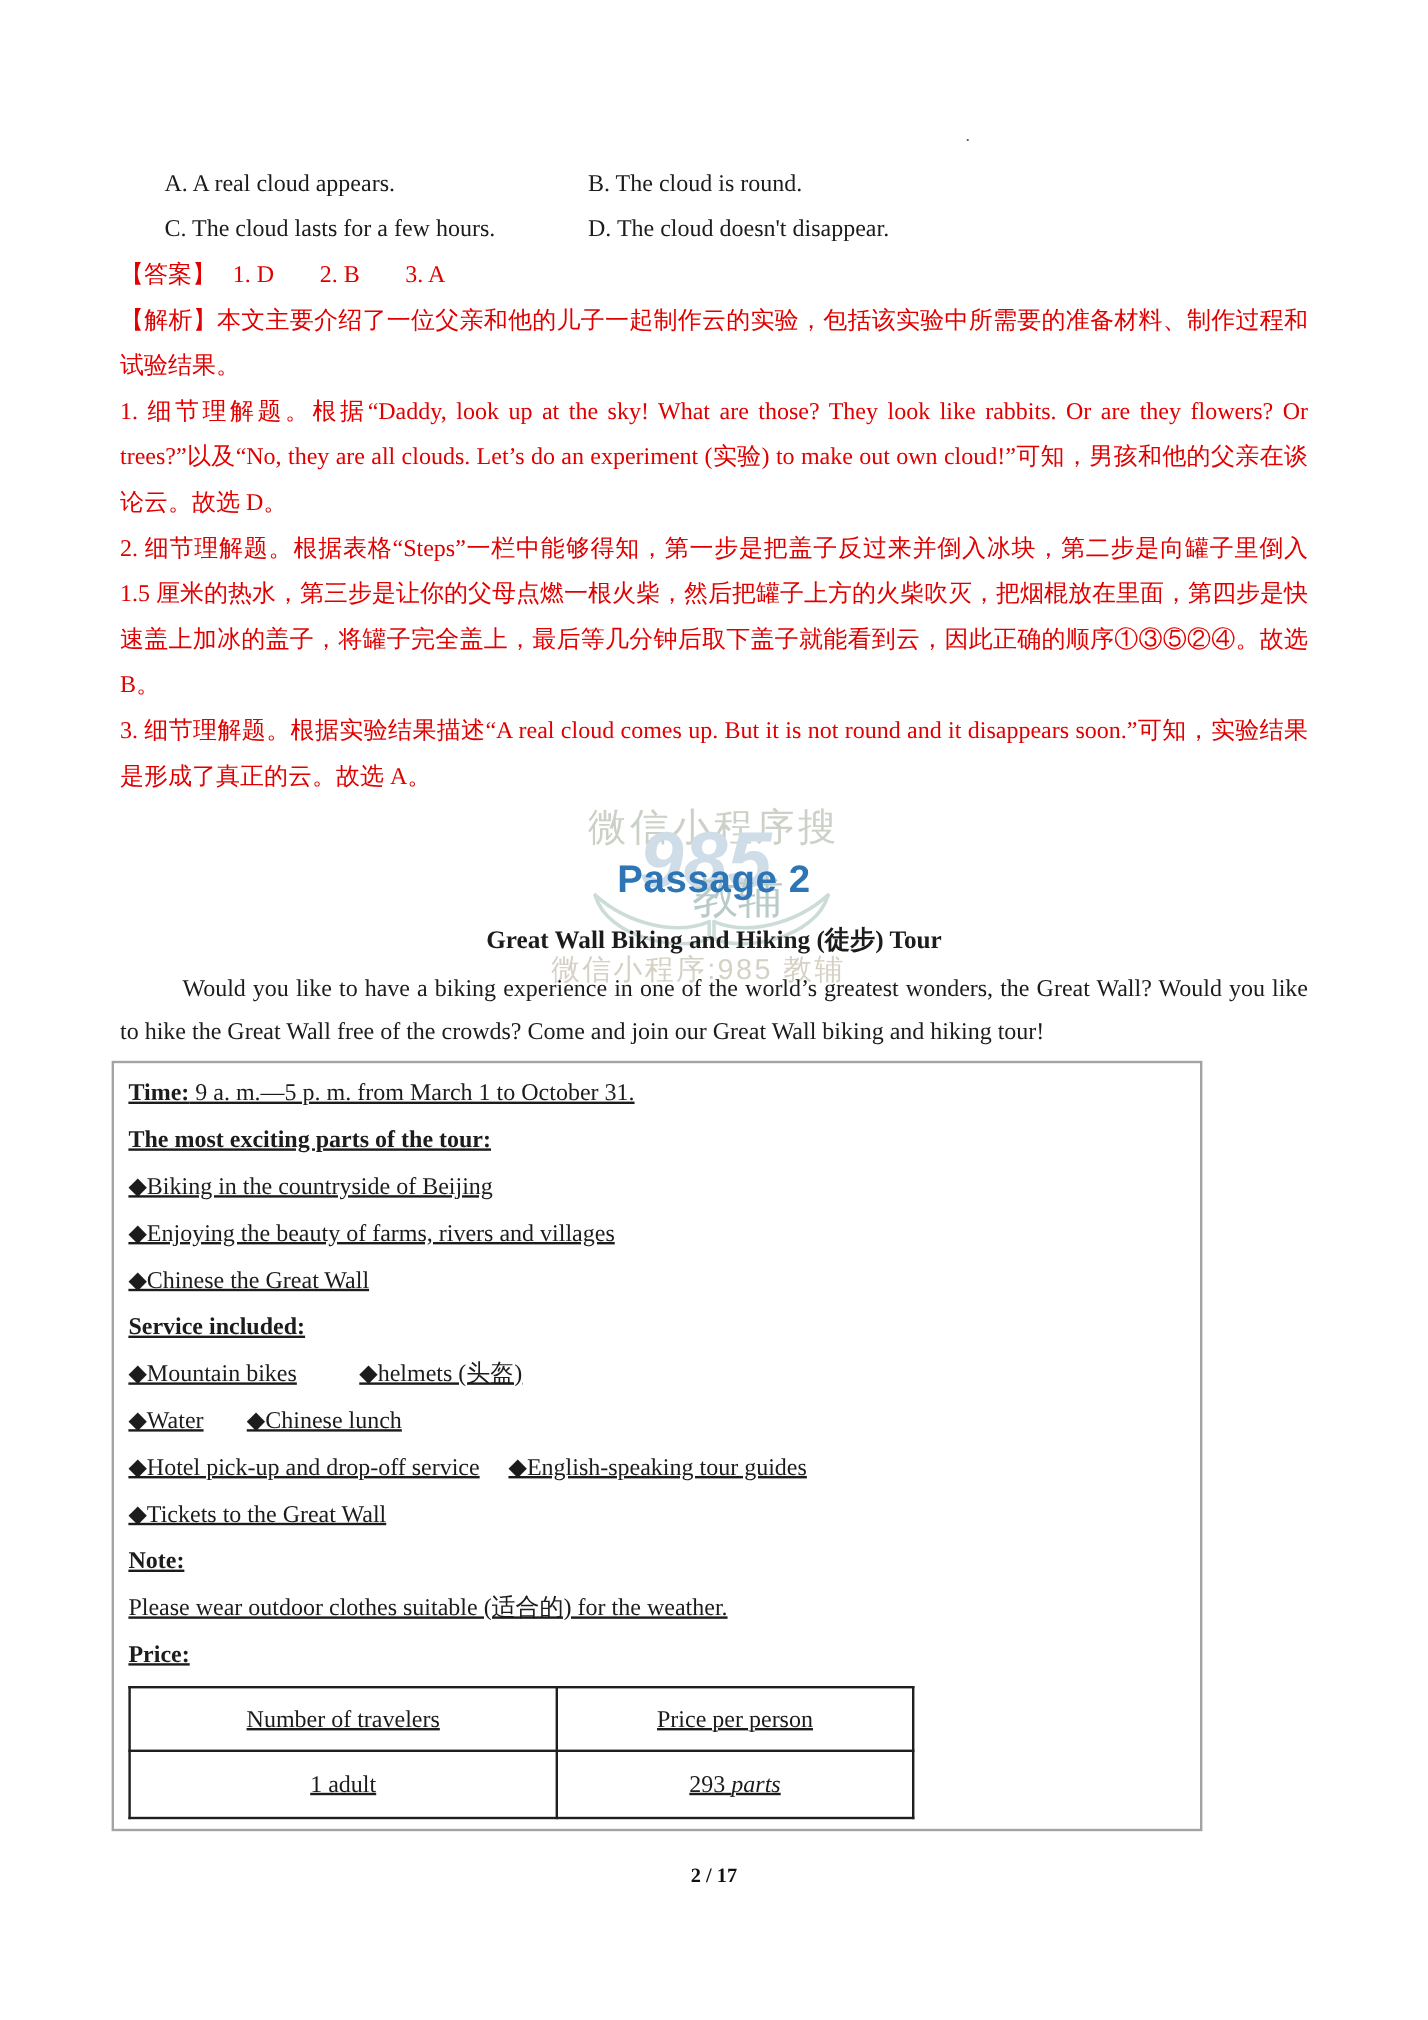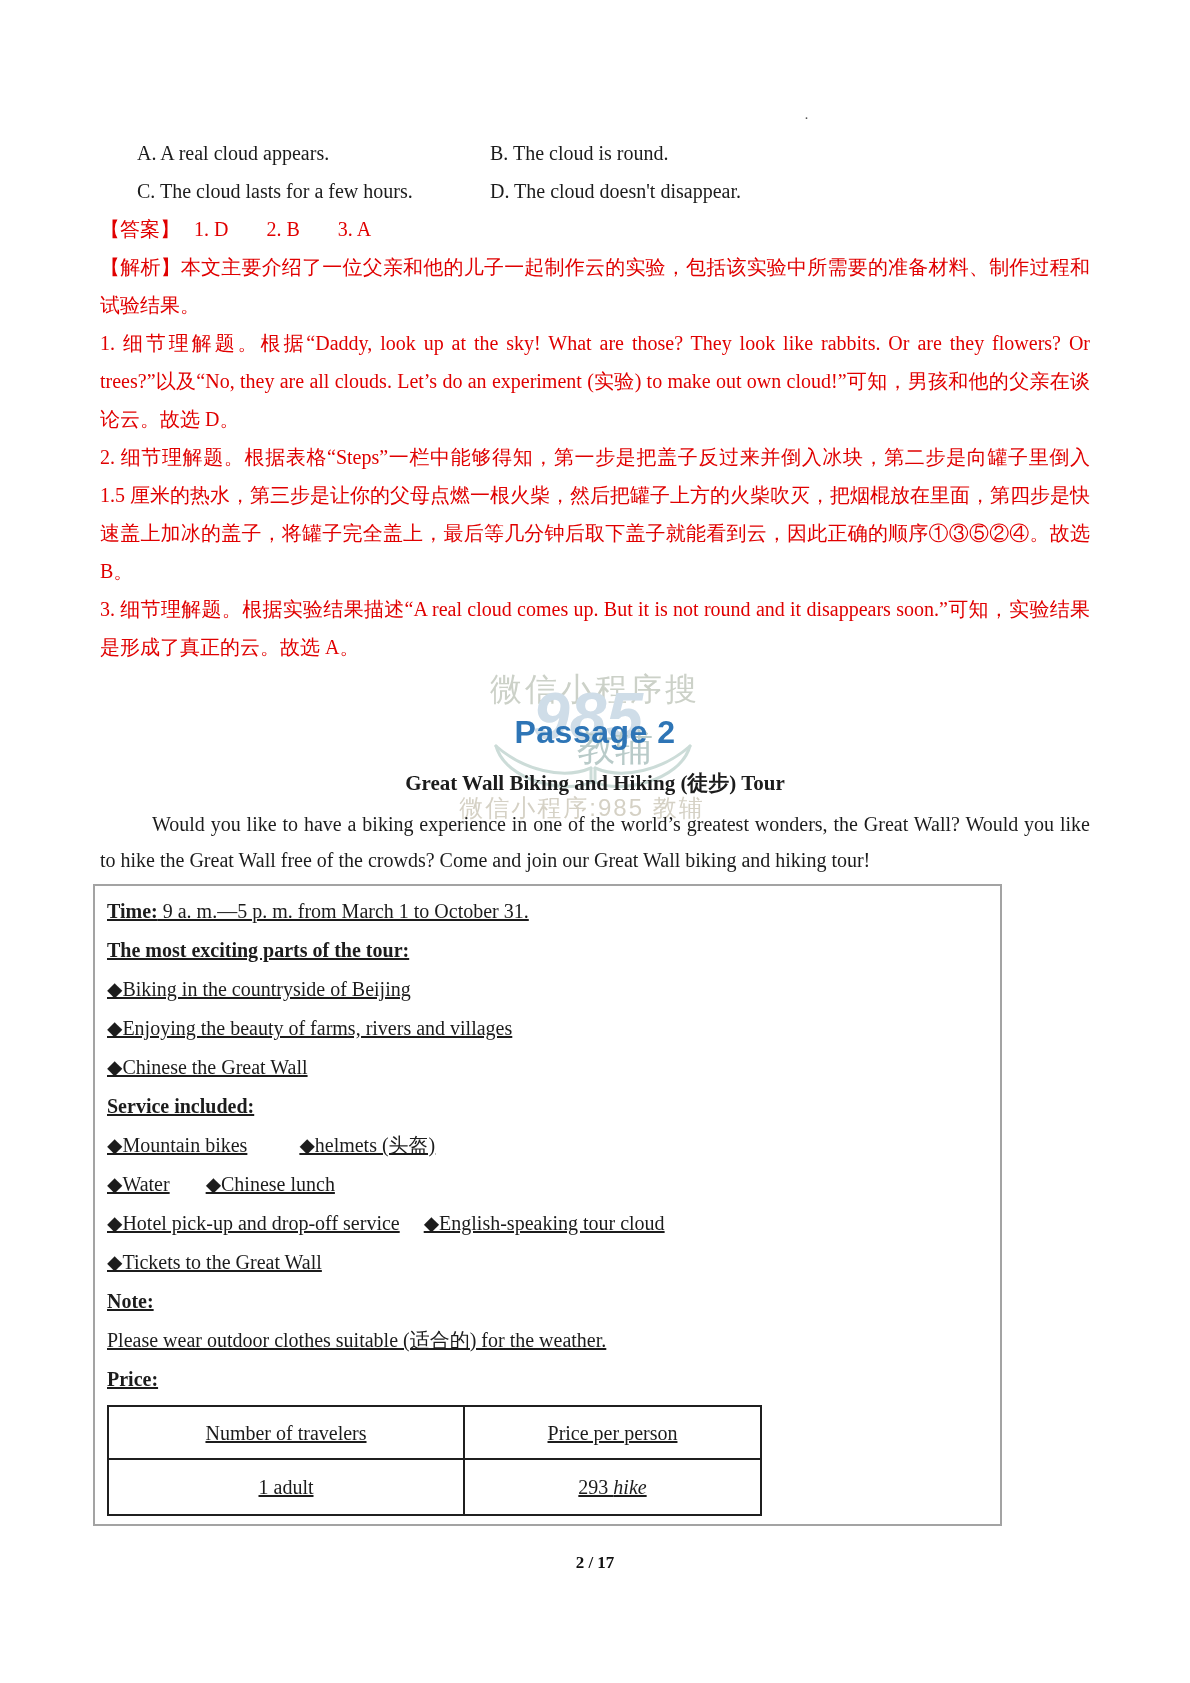--- a/index.html
+++ b/index.html
@@ -109,37 +109,37 @@
     <div class="line">◆Enjoying the beauty of farms, rivers and villages</div>
     <div class="line">◆Chinese the Great Wall</div>
     <div class="line"><b>Service included:</b></div>
     <div class="line">
       <span>◆Mountain bikes</span><span class="gap-a">◆helmets (头盔)</span>
     </div>
     <div class="line">
       <span>◆Water</span><span class="gap-b">◆Chinese lunch</span>
     </div>
     <div class="line">
-      <span>◆Hotel pick-up and drop-off service</span><span class="gap-c">◆English-speaking tour cloud</span>
+      <span>◆Hotel pick-up and drop-off service</span><span class="gap-c">◆English-speaking tour guides</span>
     </div>
     <div class="line">
       <span>◆Tickets to the Great Wall</span>
     </div>
     <div class="line"><b>Note:</b></div>
     <div class="line">Please wear outdoor clothes suitable (适合的) for the weather.</div>
     <div class="line"><b>Price:</b></div>
 
     <table class="price-table">
       <tbody>
         <tr class="hrow">
           <td class="c1">Number of travelers</td>
           <td class="c2">Price per person</td>
         </tr>
         <tr class="drow">
           <td class="c1">1 adult</td>
-          <td class="c2"><span>293 </span><i>hike</i></td>
+          <td class="c2"><span>293 </span><i>parts</i></td>
         </tr>
       </tbody>
     </table>
   </div>
 </div>
 
 <div class="footer">2 / 17</div>
 
 </body></html>

